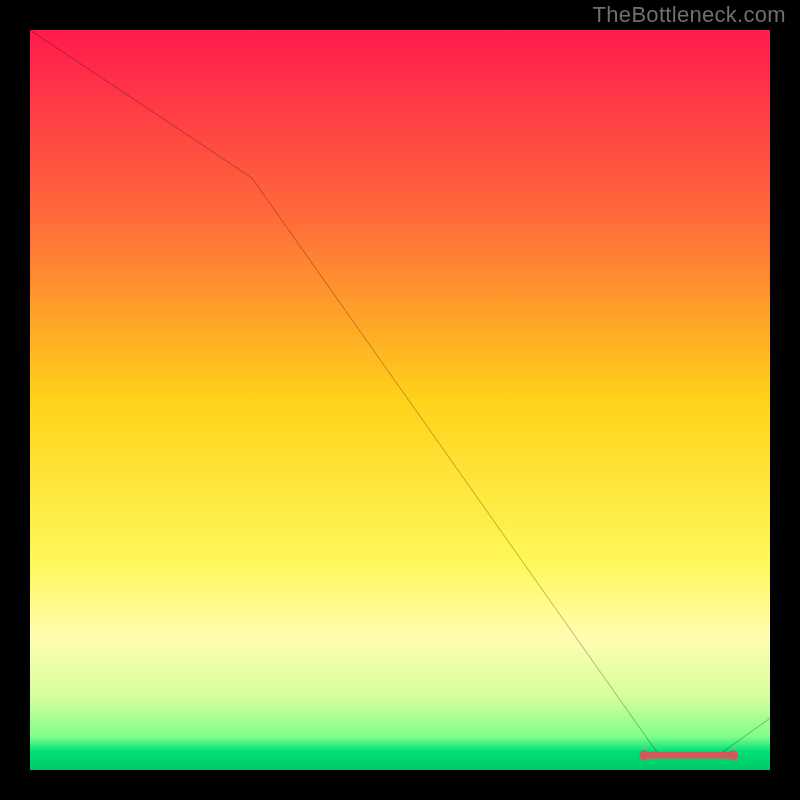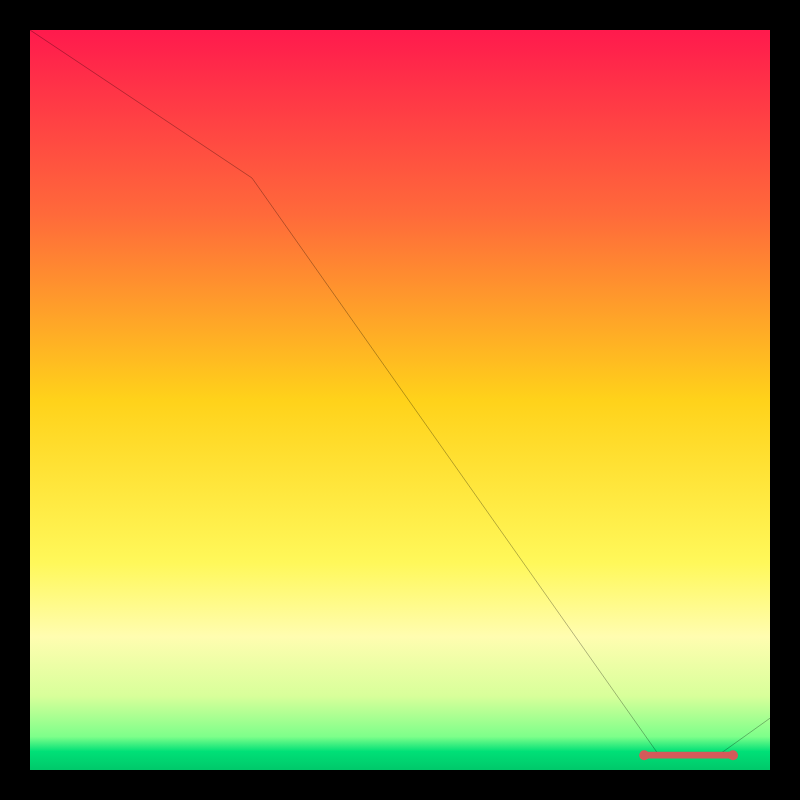--- a/index.html
+++ b/index.html
@@ -33,20 +33,21 @@
     top: 30px;
     width: 740px;
     height: 740px;
     display: block;
   }
 </style>
 </head>
 <body>
 
 <div class="frame">
+  <div class="watermark">TheBottleneck.com</div>
   <svg class="plot" viewBox="0 0 100 100" preserveAspectRatio="none">
     <defs>
       <linearGradient id="bg-grad" x1="0" y1="0" x2="0" y2="1">
           <stop offset="0.00%" stop-color="#ff1a4d"></stop>
           <stop offset="25.00%" stop-color="#ff6a3a"></stop>
           <stop offset="50.00%" stop-color="#ffd21a"></stop>
           <stop offset="72.00%" stop-color="#fff85a"></stop>
           <stop offset="82.00%" stop-color="#fffdb0"></stop>
           <stop offset="90.00%" stop-color="#d8ff9a"></stop>
           <stop offset="95.50%" stop-color="#7dff8a"></stop>

